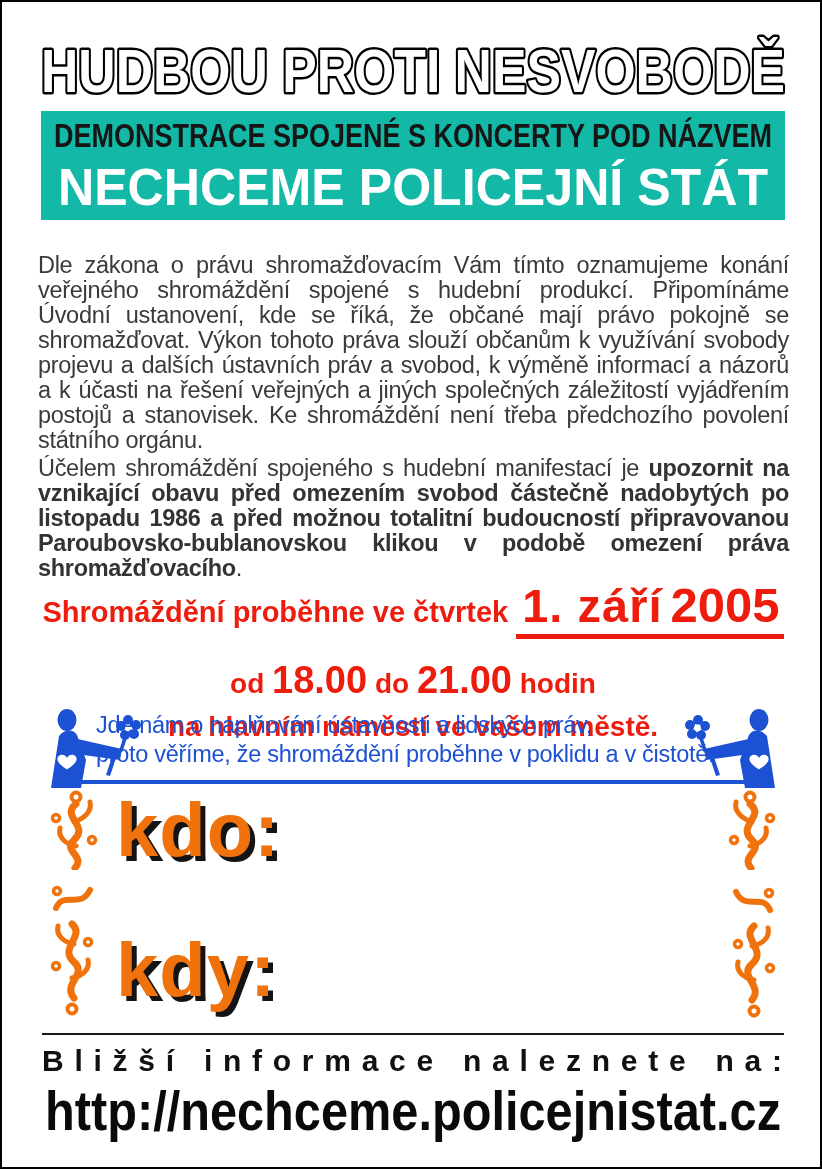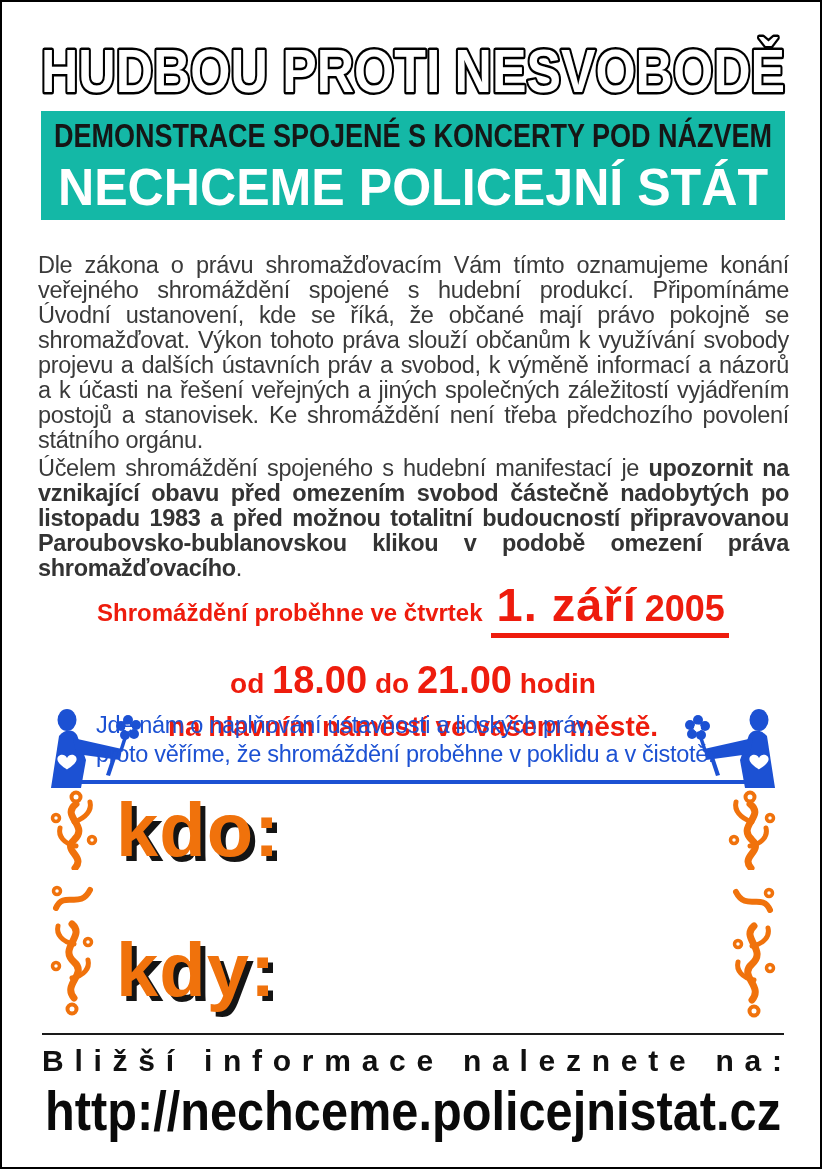--- a/index.html
+++ b/index.html
@@ -25,24 +25,24 @@
   .para1{top:227px;}
   .para2{top:430px;}
   .para b{color:#333;}
 
   
   .announce{
     position:absolute;left:36px;top:575px;width:750px;text-align:center;
     color:#ee1c0d;font-weight:bold;
   }
   .a-line1{height:66px;}
-  .a-intro{font-size:24px;}
+  .a-intro{font-size:29px;}
   .date-group{display:inline-block;border-bottom:5px solid #ee1c0d;padding:0 4px 1px 6px;margin-left:8px;}
   .a-date{font-size:47px;letter-spacing:1px;}
-  .a-year{font-size:36px;margin-left:8px;margin-top:20px;}
+  .a-year{font-size:49px;margin-left:8px;margin-top:20px;}
   .a-line2{height:48px;margin-top:16px;}
   .a-word{font-size:28px;}
   .a-time{font-size:38px;}
   .a-line3{font-size:28px;margin-top:4px;}
 
   
   .pledge{position:absolute;left:36px;top:704px;width:750px;height:86px;}
   .pledge-text{
     position:absolute;left:58px;right:58px;top:5px;text-align:left;
     color:#1c51d3;font-size:23.5px;line-height:29px;letter-spacing:-0.3px;
@@ -86,21 +86,21 @@
     <svg class="kicker-svg" width="724" height="40" viewBox="0 0 724 40">
       <text x="362" y="31" text-anchor="middle" font-size="33" font-weight="bold" fill="#161616" textLength="718" lengthAdjust="spacingAndGlyphs">DEMONSTRACE SPOJENÉ S KONCERTY POD NÁZVEM</text>
     </svg>
     <svg class="slogan-svg" width="716" height="62" viewBox="0 0 716 62">
       <text x="358" y="50" text-anchor="middle" font-size="52" font-weight="bold" fill="#ffffff" textLength="710" lengthAdjust="spacingAndGlyphs">NECHCEME POLICEJNÍ STÁT</text>
     </svg>
   </div>
 
   <p class="para para1">Dle zákona o právu shromažďovacím Vám tímto oznamujeme konání veřejného shromáždění spojené s hudební produkcí. Připomínáme Úvodní ustanovení, kde se říká, že občané mají právo pokojně se shromažďovat. Výkon tohoto práva slouží občanům k využívání svobody projevu a dalších ústavních práv a svobod, k výměně informací a názorů a k účasti na řešení veřejných a jiných společných záležitostí vyjádřením postojů a stanovisek. Ke shromáždění není třeba předchozího povolení státního orgánu.</p>
 
-  <p class="para para2"><span>Účelem shromáždění spojeného s hudební manifestací je </span><b>upozornit na vznikající obavu před omezením svobod částečně nadobytých po listopadu 1983 a před možnou totalitní budoucností připravovanou Paroubovsko-bublanovskou klikou v podobě omezení práva shromažďovacího</b><span>.</span></p>
+  <p class="para para2"><span>Účelem shromáždění spojeného s hudební manifestací je </span><b>upozornit na vznikající obavu před omezením svobod částečně nadobytých po listopadu 1986 a před možnou totalitní budoucností připravovanou Paroubovsko-bublanovskou klikou v podobě omezení práva shromažďovacího</b><span>.</span></p>
 
   <div class="announce">
     <div class="a-line1">
       <span class="a-intro">Shromáždění proběhne ve čtvrtek</span><span class="date-group"><span class="a-date">1. září</span><span class="a-year">2005</span></span>
     </div>
     <div class="a-line2">
       <span class="a-word">od </span><span class="a-time">18.00</span><span class="a-word"> do </span><span class="a-time">21.00</span><span class="a-word"> hodin</span>
     </div>
     <div class="a-line3">na hlavním náměstí ve vašem městě.</div>
   </div>

